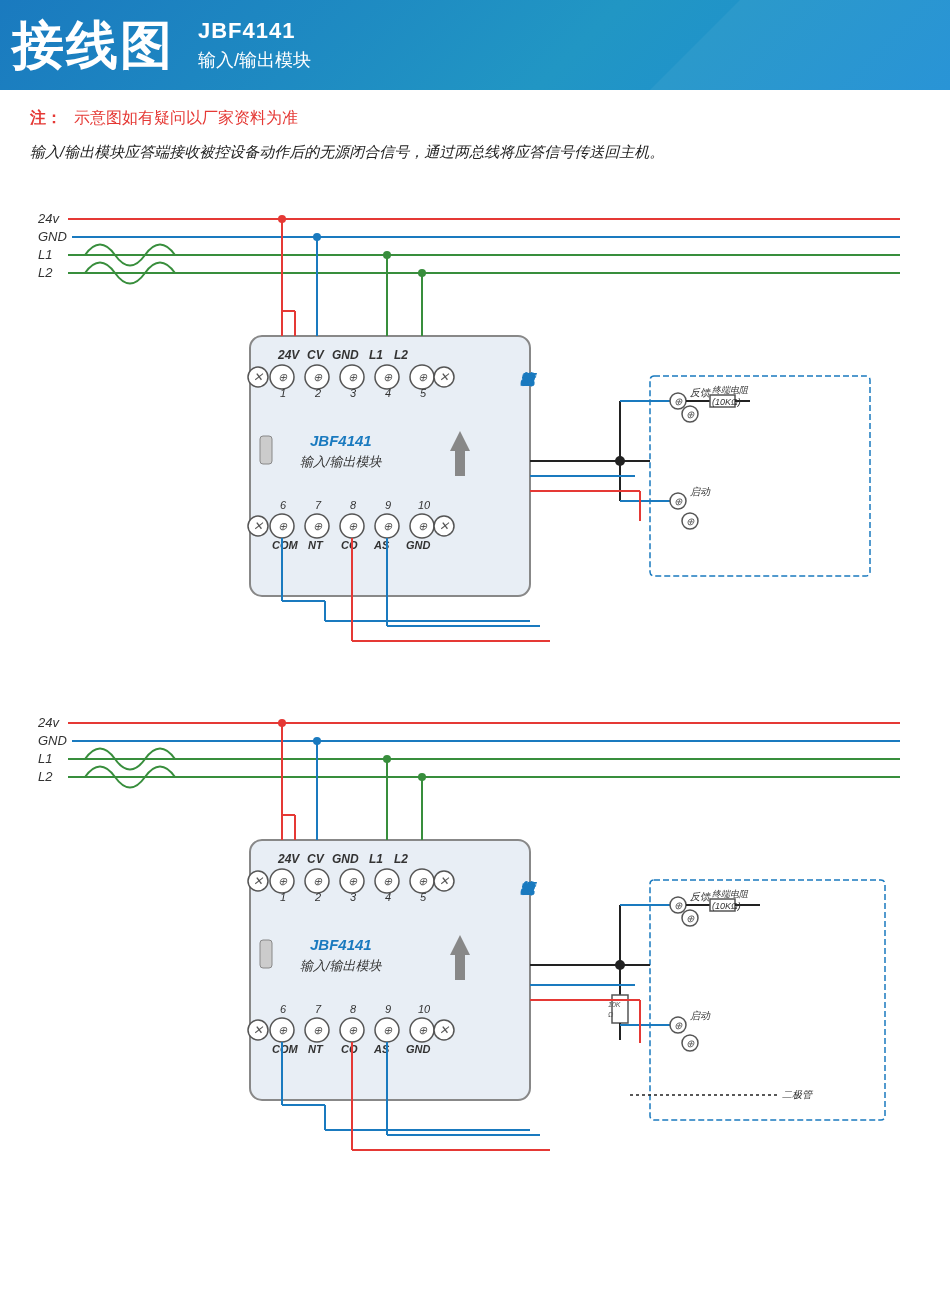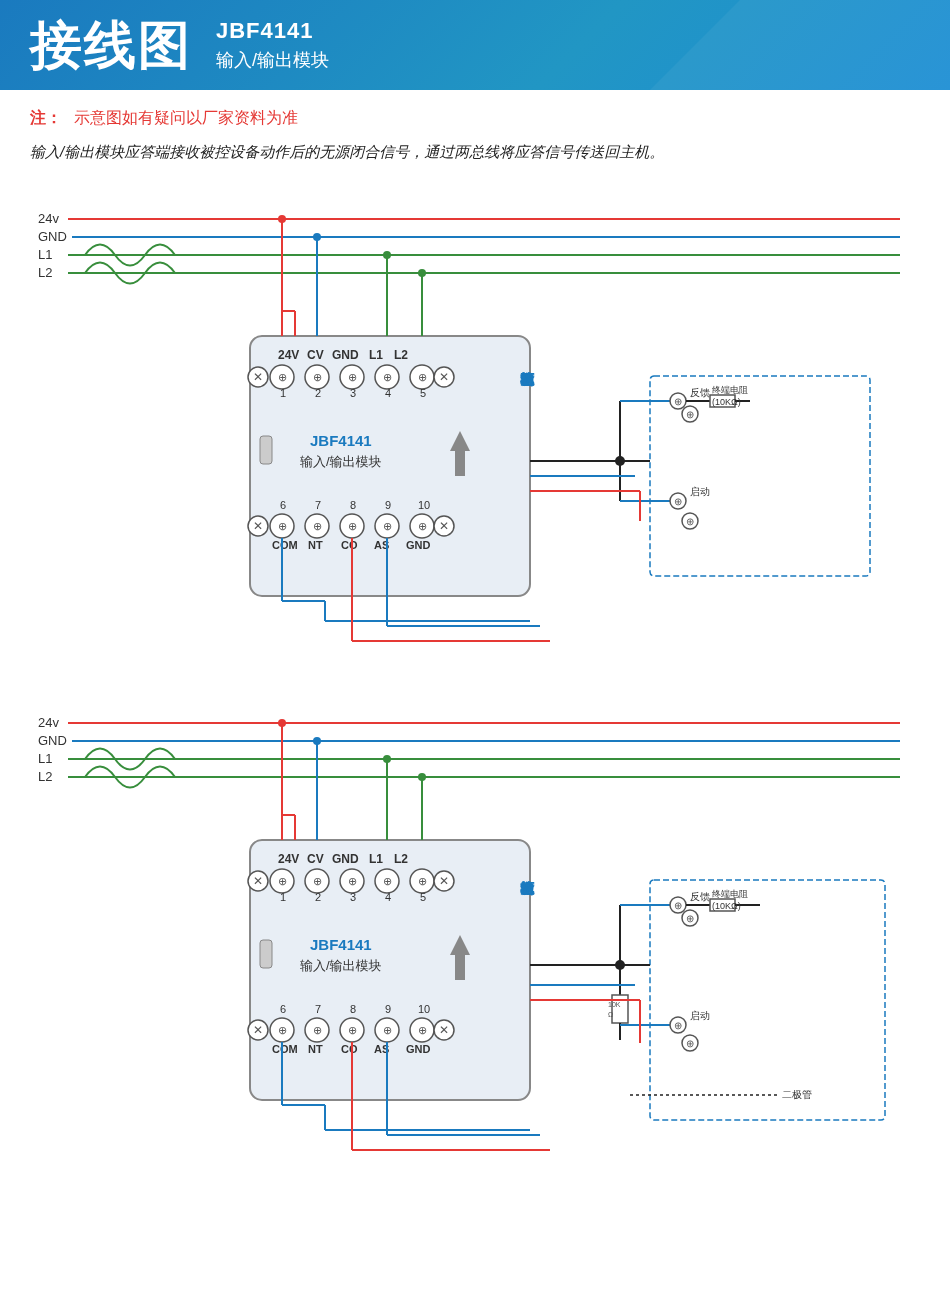--- a/index.html
+++ b/index.html
@@ -7,21 +7,21 @@
       width: 950px;
       min-height: 1314px;
       background: #fff;
       font-family: 'SimHei', 'Microsoft YaHei', Arial, sans-serif;
       overflow-x: hidden;
     }
 
     
     .header {
       background: linear-gradient(135deg, #1a7abf 0%, #2196c4 60%, #1e8fd4 100%);
-      padding: 18px 30px;
+      padding: 18px 12px;
       display: flex;
       align-items: center;
       min-height: 90px;
       position: relative;
       overflow: hidden;
     }
     .header::after {
       content: '';
       position: absolute;
       right: 0; top: 0;
@@ -70,20 +70,21 @@
       line-height: 1.7;
       margin-bottom: 16px;
       font-style: italic;
     }
 
     
     .diagram-container {
       position: relative;
       width: 890px;
       margin: 0 auto 24px auto;
+      font-style: italic;
     }
 
     svg.diagram {
       width: 100%;
       display: block;
     }
   </style>
 </head>
 <body>
 

